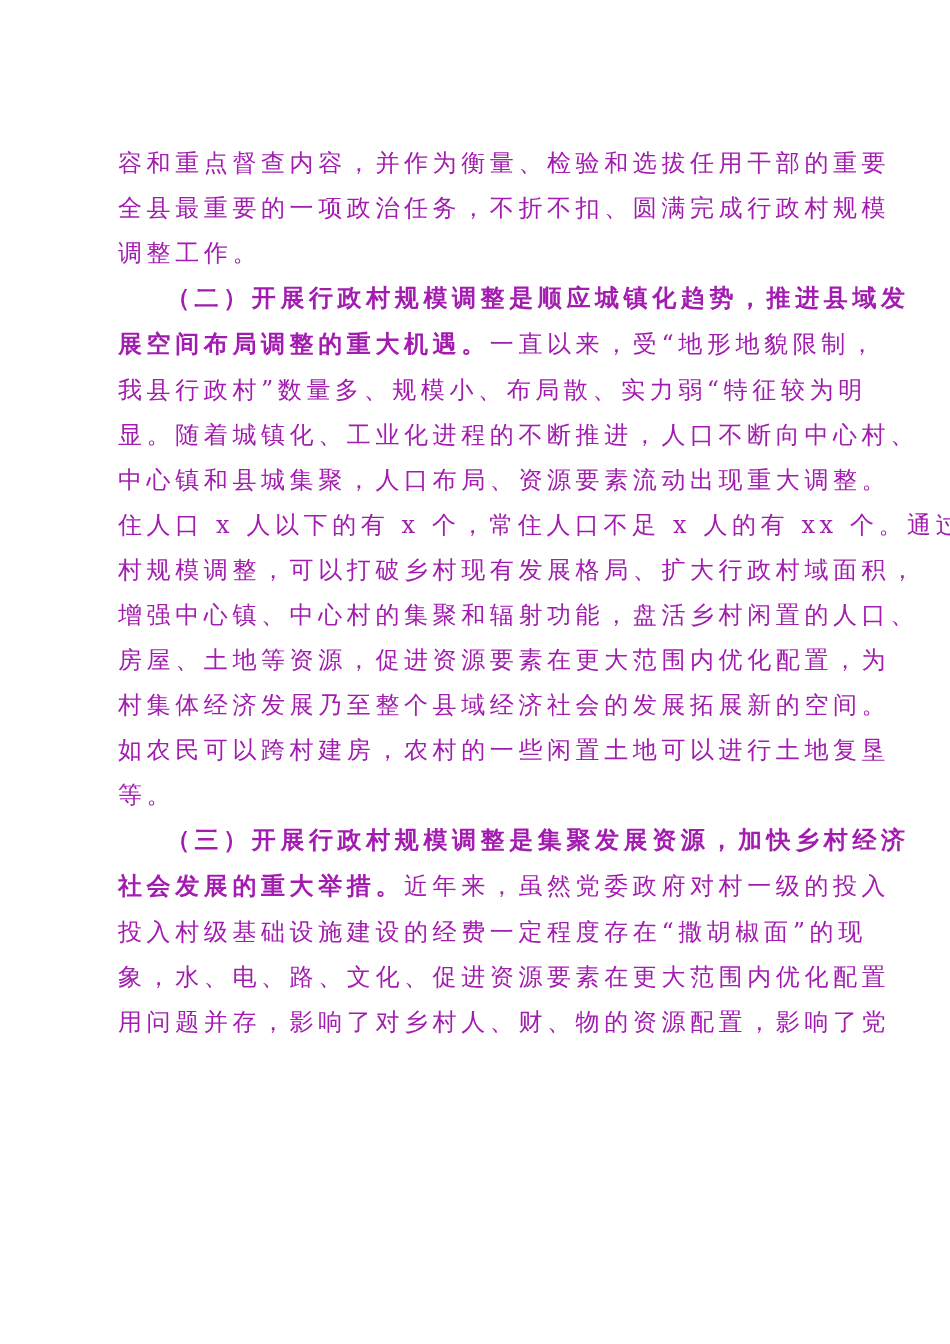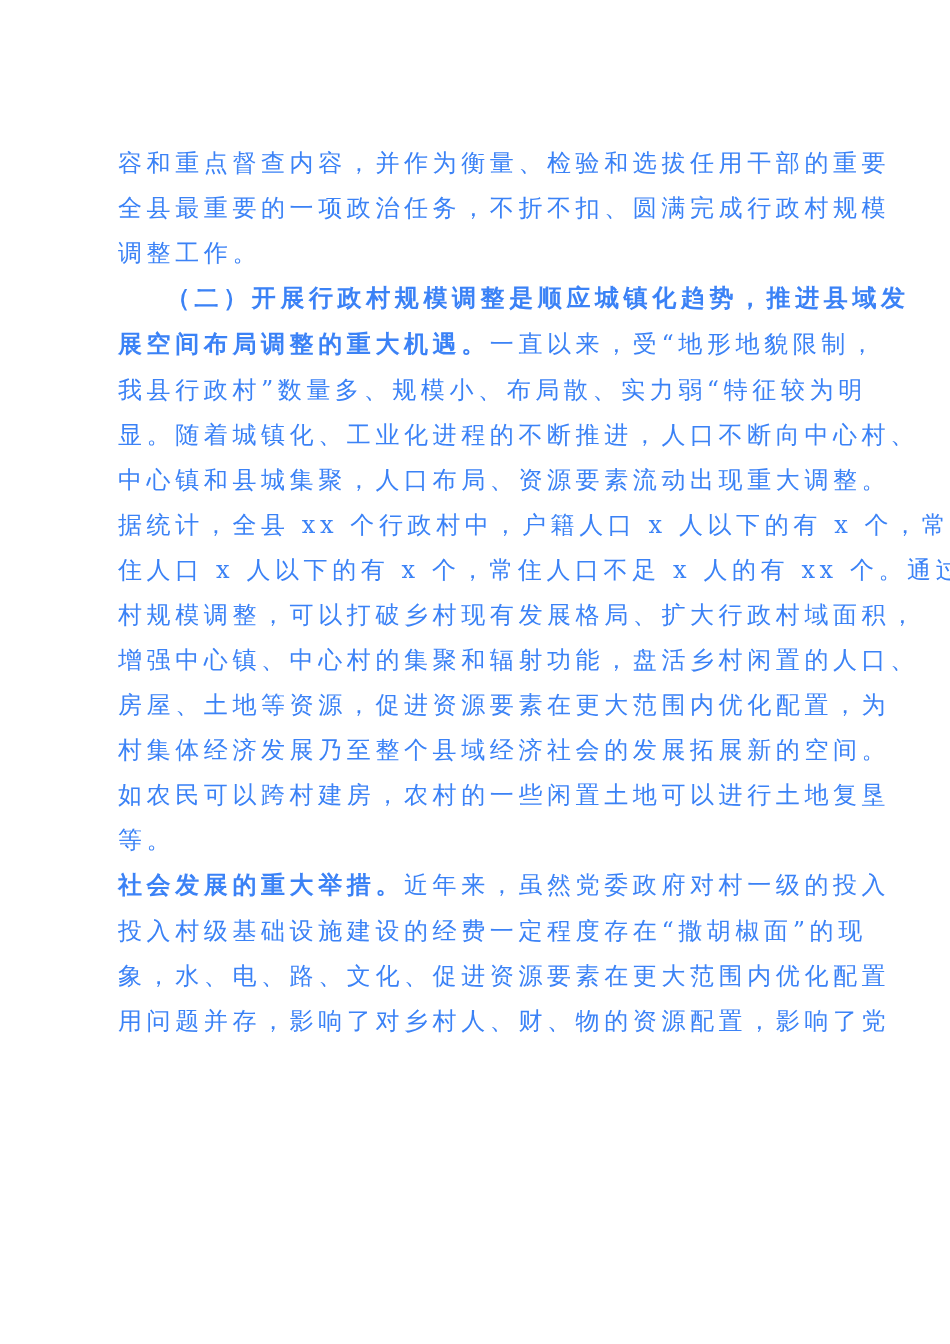--- a/index.html
+++ b/index.html
@@ -4,21 +4,21 @@
 <style>
   html, body { margin: 0; padding: 0; background: #ffffff; }
   body { width: 950px; height: 1344px; position: relative; overflow: hidden; }
   .page {
     position: absolute;
     left: 118px;
     top: 141px;
     width: 718px;
     font-family: "DejaVu Serif", "Liberation Serif", serif;
     font-size: 24px;
-    color: #3b82f6;
+    color: #a21caf;
     line-height: 45px;
     letter-spacing: 4.6px;
   }
   .para { margin: 0; text-align: justify; text-justify: inter-character; }
   .bold { font-weight: bold; font-family: Liberation Mono, monospace; }
   .line { display: block; white-space: nowrap; }
 </style>
 </head>
 <body>
 
@@ -29,30 +29,30 @@
     <span class="line">全县最重要的一项政治任务，不折不扣、圆满完成行政村规模</span>
     <span class="line">调整工作。</span>
   </div>
 
   <div class="para">
     <span class="line" style="padding-left:48px"><span class="bold">（二）开展行政村规模调整是顺应城镇化趋势，推进县域发</span></span>
     <span class="line"><span class="bold">展空间布局调整的重大机遇。</span><span>一直以来，受“地形地貌限制，</span></span>
     <span class="line">我县行政村”数量多、规模小、布局散、实力弱“特征较为明</span>
     <span class="line">显。随着城镇化、工业化进程的不断推进，人口不断向中心村、</span>
     <span class="line">中心镇和县城集聚，人口布局、资源要素流动出现重大调整。</span>
-    <span class="line">据统计，全县 xx 个行政村中，户籍人口 x 人以下的有 x 个，常</span>
     <span class="line">住人口 x 人以下的有 x 个，常住人口不足 x 人的有 xx 个。通过</span>
     <span class="line">村规模调整，可以打破乡村现有发展格局、扩大行政村域面积，</span>
     <span class="line">增强中心镇、中心村的集聚和辐射功能，盘活乡村闲置的人口、</span>
     <span class="line">房屋、土地等资源，促进资源要素在更大范围内优化配置，为</span>
     <span class="line">村集体经济发展乃至整个县域经济社会的发展拓展新的空间。</span>
     <span class="line">如农民可以跨村建房，农村的一些闲置土地可以进行土地复垦</span>
     <span class="line">等。</span>
   </div>
 
   <div class="para">
+    <span class="line" style="padding-left:48px"><span class="bold">（三）开展行政村规模调整是集聚发展资源，加快乡村经济</span></span>
     <span class="line"><span class="bold">社会发展的重大举措。</span><span>近年来，虽然党委政府对村一级的投入</span></span>
     <span class="line">投入村级基础设施建设的经费一定程度存在“撒胡椒面”的现</span>
     <span class="line">象，水、电、路、文化、促进资源要素在更大范围内优化配置</span>
     <span class="line">用问题并存，影响了对乡村人、财、物的资源配置，影响了党</span>
   </div>
 
 </div>
 
 </body></html>

